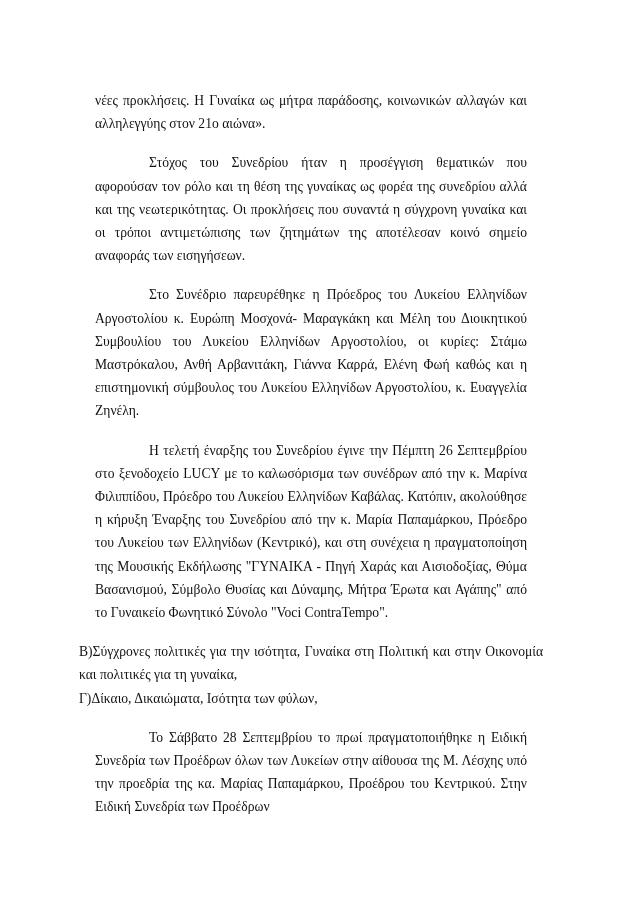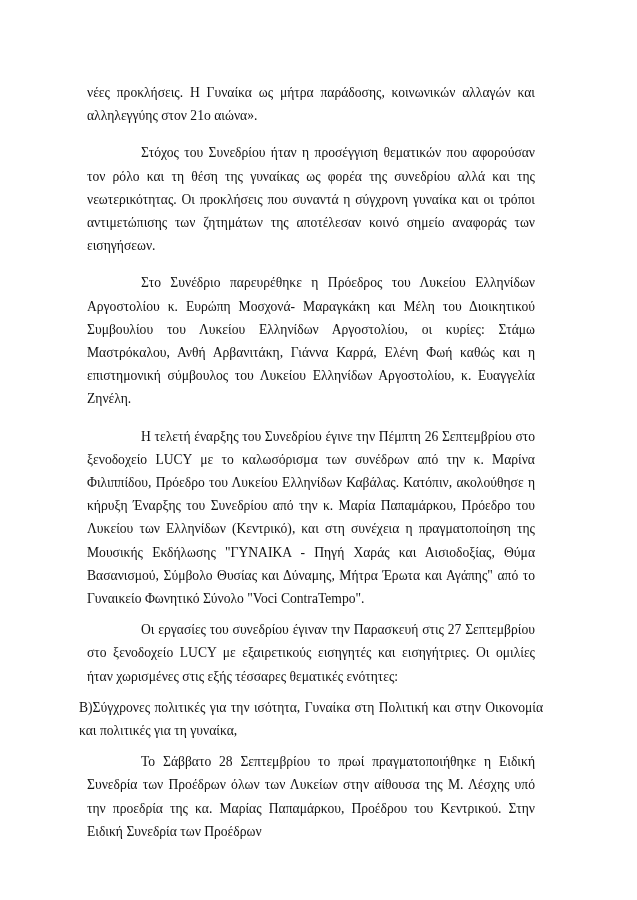--- a/index.html
+++ b/index.html
@@ -17,21 +17,21 @@
     position: absolute;
     left: 79px;
     top: 73px;
     width: 464px;
     font-family: "Liberation Serif", "DejaVu Serif", serif;
     font-size: 13.6px;
     line-height: 23.2px;
     color: #111111;
   }
   .p {
-    margin: 8px;
+    margin: 16px;
     text-align: justify;
   }
   .p.indent {
     text-indent: 54px;
   }
   .gap {
     margin-top: 14px;
   }
   .gap-sm {
     margin-top: 6px;
@@ -49,21 +49,21 @@
 
 <div class="page">
   <p class="p">νέες προκλήσεις. Η Γυναίκα ως μήτρα παράδοσης, κοινωνικών αλλαγών και αλληλεγγύης στον 21ο αιώνα».</p>
 
   <p class="p indent gap">Στόχος του Συνεδρίου ήταν η προσέγγιση θεματικών που αφορούσαν τον ρόλο και τη θέση της γυναίκας ως φορέα της συνεδρίου αλλά και της νεωτερικότητας. Οι προκλήσεις που συναντά η σύγχρονη γυναίκα και οι τρόποι αντιμετώπισης των ζητημάτων της αποτέλεσαν κοινό σημείο αναφοράς των εισηγήσεων.</p>
 
   <p class="p indent gap">Στο Συνέδριο παρευρέθηκε η Πρόεδρος του Λυκείου Ελληνίδων Αργοστολίου κ. Ευρώπη Μοσχονά- Μαραγκάκη και Μέλη του Διοικητικού Συμβουλίου του Λυκείου Ελληνίδων Αργοστολίου, οι κυρίες: Στάμω Μαστρόκαλου, Ανθή Αρβανιτάκη, Γιάννα Καρρά, Ελένη Φωή καθώς και η επιστημονική σύμβουλος του Λυκείου Ελληνίδων Αργοστολίου, κ. Ευαγγελία Ζηνέλη.</p>
 
   <p class="p indent gap">Η τελετή έναρξης του Συνεδρίου έγινε την Πέμπτη 26 Σεπτεμβρίου στο ξενοδοχείο LUCY με το καλωσόρισμα των συνέδρων από την κ. Μαρίνα Φιλιππίδου, Πρόεδρο του Λυκείου Ελληνίδων Καβάλας. Κατόπιν, ακολούθησε η κήρυξη Έναρξης του Συνεδρίου από την κ. Μαρία Παπαμάρκου, Πρόεδρο του Λυκείου των Ελληνίδων (Κεντρικό), και στη συνέχεια η πραγματοποίηση της Μουσικής Εκδήλωσης "ΓΥΝΑΙΚΑ - Πηγή Χαράς και Αισιοδοξίας, Θύμα Βασανισμού, Σύμβολο Θυσίας και Δύναμης, Μήτρα Έρωτα και Αγάπης" από το Γυναικείο Φωνητικό Σύνολο "Voci ContraTempo".</p>
 
-  <p class="p indent gap-sm">Οι εργασίες του συνεδρίου έγιναν την Παρασκευή στις 27 Σεπτεμβρίου στο ξενοδοχείο LUCY με εξαιρετικούς εισηγητές και εισηγήτριες. Οι ομιλίες ήταν χωρισμένες στις εξής τέσσαρες θεματικές ενότητες:</p>
 
   <div>
     <p class="list-item just">Β)Σύγχρονες πολιτικές για την ισότητα, Γυναίκα στη Πολιτική και στην Οικονομία και πολιτικές για τη γυναίκα,</p>
+    <p class="list-item">Γ)Δίκαιο, Δικαιώματα, Ισότητα των φύλων,</p>
   </div>
 
 
   <p class="p indent">Το Σάββατο 28 Σεπτεμβρίου το πρωί πραγματοποιήθηκε η Ειδική Συνεδρία των Προέδρων όλων των Λυκείων στην αίθουσα της Μ. Λέσχης υπό την προεδρία της κα. Μαρίας Παπαμάρκου, Προέδρου του Κεντρικού. Στην Ειδική Συνεδρία των Προέδρων</p>
 </div>
 
 </body></html>

